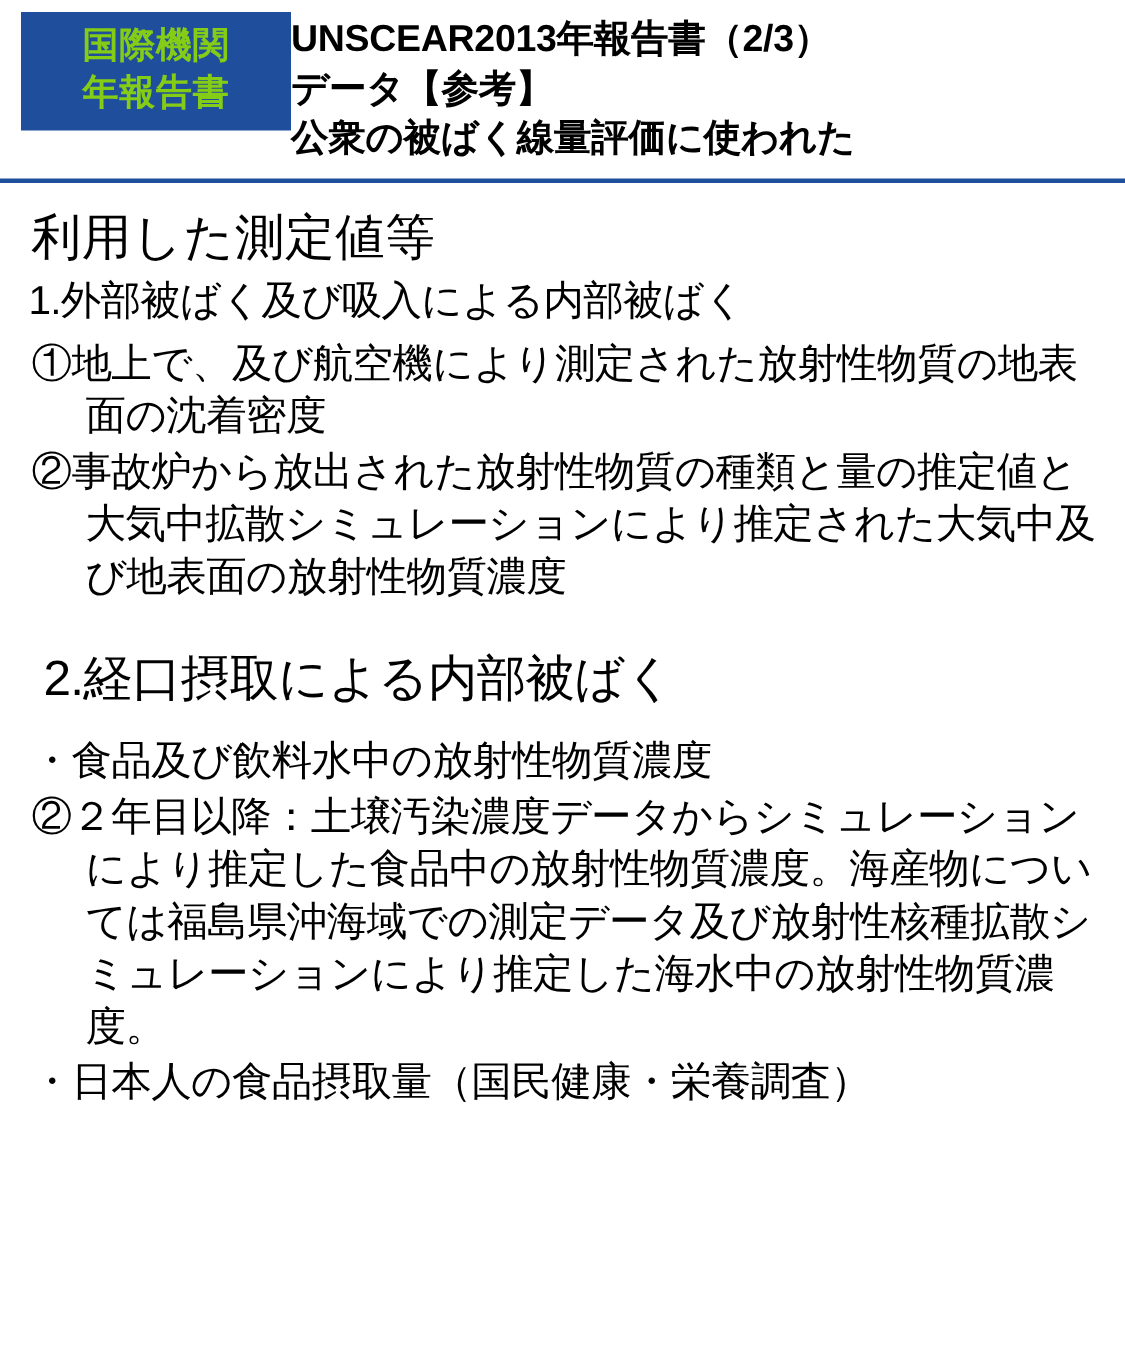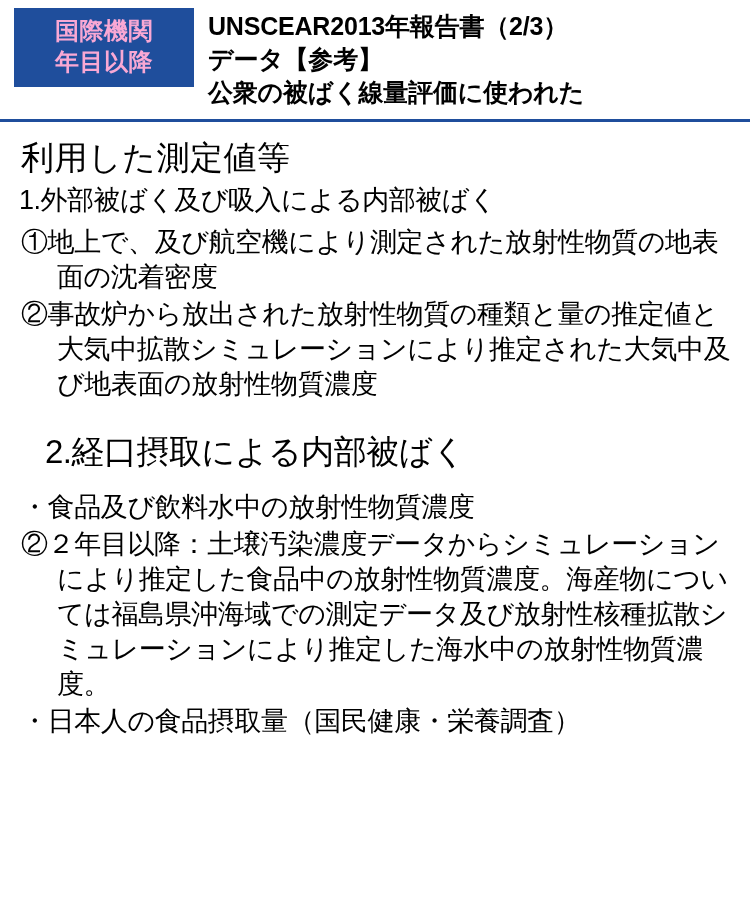--- a/index.html
+++ b/index.html
@@ -27,35 +27,34 @@
     height: 120px;
     padding: 8px 10px 0 14px;
     box-sizing: border-box;
     display: flex;
     align-items: flex-start;
   }
   .header-badge {
     flex: 0 0 auto;
     width: 180px;
     background: #1f4e9c;
-    color: #f9a8d4;
+    color: #84cc16;
     font-weight: bold;
     font-size: 24px;
     line-height: 1.28;
     text-align: center;
     padding: 8px 4px 10px 4px;
     box-sizing: border-box;
     letter-spacing: 0.5px;
   }
   .header-badge div {
     white-space: nowrap;
   }
   .header-title {
     flex: 1 1 auto;
-    padding-left: 14px;
     padding-top: 2px;
     font-weight: bold;
     font-size: 25px;
     line-height: 1.32;
     color: #000000;
     letter-spacing: -0.2px;
   }
   .header-title div {
     white-space: nowrap;
   }
@@ -81,21 +80,21 @@
   }
   .section-head {
     font-size: 27px;
     line-height: 1.2;
     margin: 4px 0 8px 2px;
     font-weight: normal;
     letter-spacing: -0.5px;
     white-space: nowrap;
   }
   .section-head.indent {
-    margin-left: 28px;
+    margin-left: 12px;
     font-size: 33px;
   }
   .item {
     font-size: 27px;
     line-height: 1.3;
     margin: 0 0 2px 4px;
     padding-left: 36px;
     text-indent: -36px;
     letter-spacing: -0.4px;
   }
@@ -111,21 +110,21 @@
   }
 </style>
 </head>
 <body>
 
 <div class="page">
 
   <div class="header">
     <div class="header-badge">
       <div>国際機関</div>
-      <div>年目以降</div>
+      <div>年報告書</div>
     </div>
     <div class="header-title">
       <div>UNSCEAR2013年報告書（2/3）</div>
       <div>データ【参考】</div>
       <div>公衆の被ばく線量評価に使われた</div>
     </div>
   </div>
   <div class="header-rule"></div>
 
   <div class="content">

